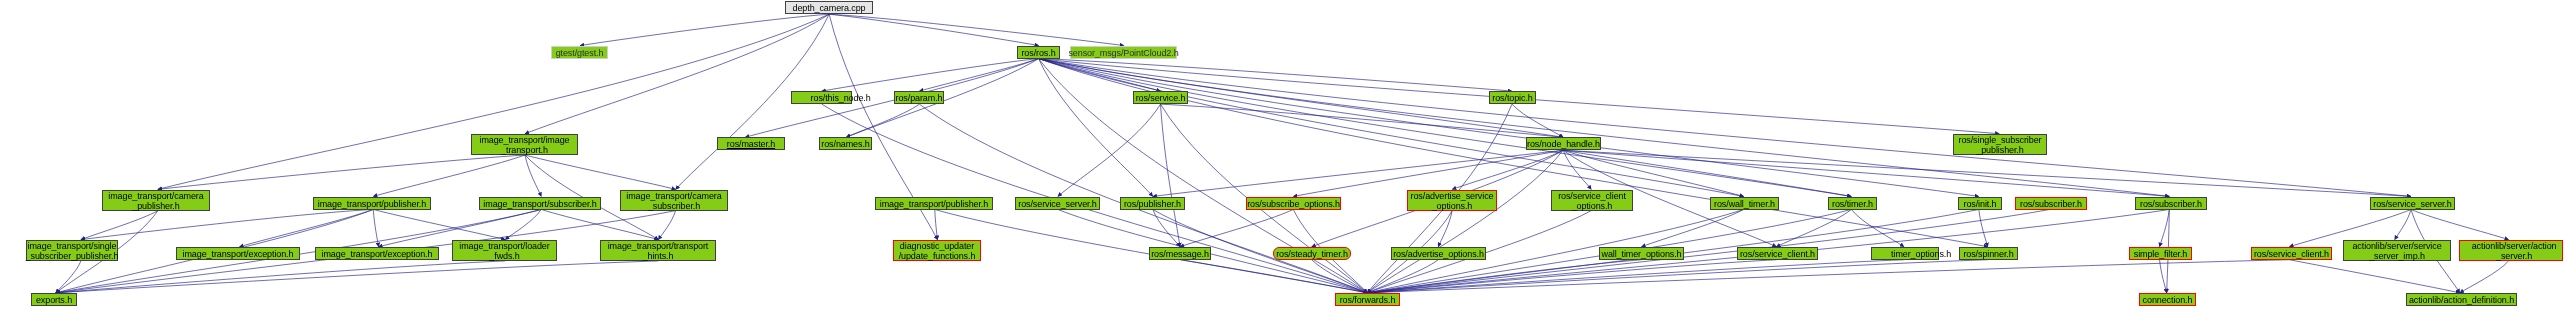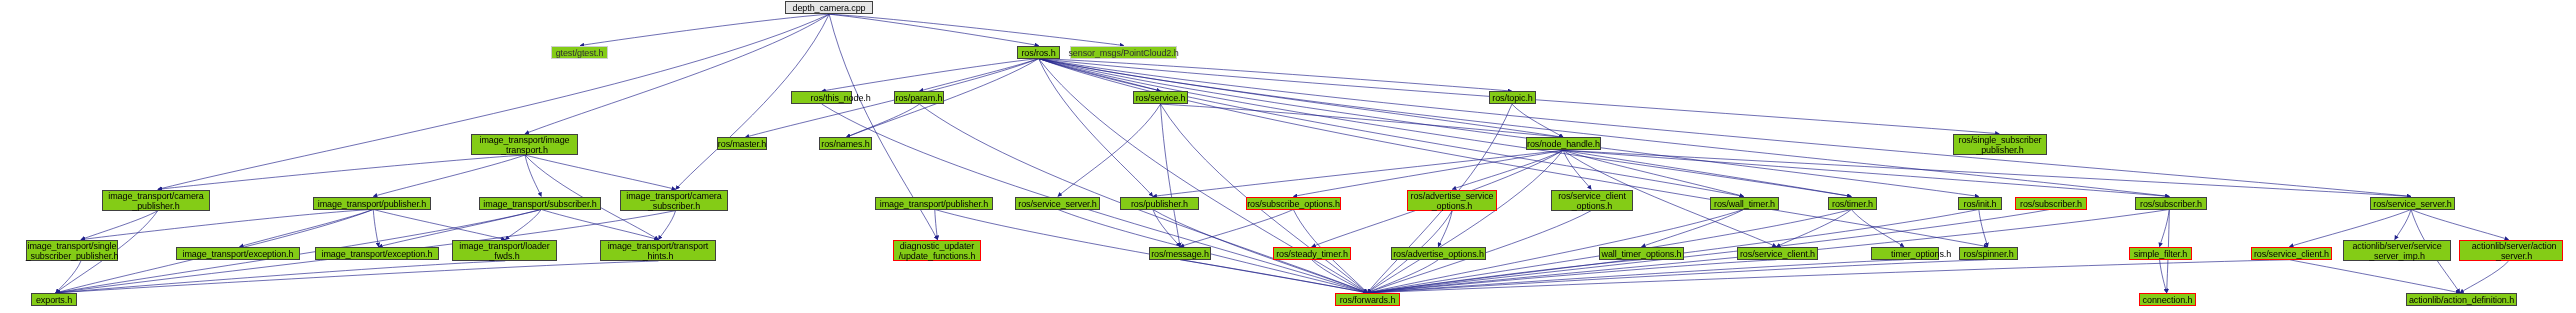--- a/index.html
+++ b/index.html
@@ -159,34 +159,34 @@
       <div class="node root" style="left: 785px; top: 1.2px; width: 88px; height: 13px;">depth_camera.cpp</div>
       <div class="node faded" style="left: 551px; top: 46px; width: 57px; height: 13px;">gtest/gtest.h</div>
       <div class="node" style="left: 1017px; top: 46px; width: 43px; height: 13px;">ros/ros.h</div>
       <div class="node faded" style="left: 1070px; top: 46px; width: 107px; height: 13px;">sensor_msgs/PointCloud2.h</div>
       <div class="node" style="left: 791px; top: 91px; width: 61px; height: 13px; padding-left: 40px;">ros/this_node.h</div>
       <div class="node" style="left: 894px; top: 91px; width: 50px; height: 13px;">ros/param.h</div>
       <div class="node" style="left: 1133px; top: 91px; width: 55px; height: 13px;">ros/service.h</div>
       <div class="node" style="left: 1489px; top: 91px; width: 47px; height: 13px;">ros/topic.h</div>
       <div class="node" style="left: 471px; top: 134px; width: 107px; height: 21.3px;">image_transport/image
 _transport.h</div>
-      <div class="node" style="left: 717px; top: 137px; width: 50px; height: 13px;">ros/master.h</div>
+      <div class="node" style="left: 717px; top: 137px; width: 68px; height: 13px; text-decoration: underline;">ros/master.h</div>
       <div class="node" style="left: 819px; top: 137px; width: 53px; height: 13px;">ros/names.h</div>
       <div class="node" style="left: 1526px; top: 137px; width: 75px; height: 13px;">ros/node_handle.h</div>
       <div class="node" style="left: 1953px; top: 134px; width: 94px; height: 21.3px;">ros/single_subscriber
 _publisher.h</div>
       <div class="node" style="left: 102px; top: 190px; width: 108px; height: 21.3px;">image_transport/camera
 _publisher.h</div>
       <div class="node" style="left: 313px; top: 197px; width: 118px; height: 13px;">image_transport/publisher.h</div>
       <div class="node" style="left: 479px; top: 197px; width: 122px; height: 13px;">image_transport/subscriber.h</div>
       <div class="node" style="left: 620px; top: 190px; width: 108px; height: 21.3px;">image_transport/camera
 _subscriber.h</div>
       <div class="node" style="left: 875px; top: 197px; width: 118px; height: 13px;">image_transport/publisher.h</div>
       <div class="node" style="left: 1015px; top: 197px; width: 85px; height: 13px;">ros/service_server.h</div>
-      <div class="node" style="left: 1120px; top: 197px; width: 79px; height: 13px; text-align: center;">ros/publisher.h</div>
+      <div class="node" style="left: 1120px; top: 197px; width: 65px; height: 13px; text-align: center;">ros/publisher.h</div>
       <div class="node external" style="left: 1246px; top: 197px; width: 95px; height: 13px;">ros/subscribe_options.h</div>
       <div class="node external" style="left: 1407px; top: 190px; width: 90px; height: 21.3px;">ros/advertise_service
 _options.h</div>
       <div class="node" style="left: 1551px; top: 190px; width: 82px; height: 21.3px;">ros/service_client
 _options.h</div>
       <div class="node" style="left: 1710px; top: 197px; width: 69px; height: 13px;">ros/wall_timer.h</div>
       <div class="node" style="left: 1828px; top: 197px; width: 49px; height: 13px;">ros/timer.h</div>
       <div class="node" style="left: 1958px; top: 197px; width: 44px; height: 13px;">ros/init.h</div>
       <div class="node external" style="left: 2015px; top: 197px; width: 72px; height: 13px;">ros/subscriber.h</div>
       <div class="node" style="left: 2135px; top: 197px; width: 72px; height: 13px;">ros/subscriber.h</div>
@@ -195,21 +195,21 @@
 /update_functions.h</div>
       <div class="node" style="left: 176px; top: 247px; width: 124px; height: 13px;">image_transport/exception.h</div>
       <div class="node" style="left: 315px; top: 247px; width: 124px; height: 13px;">image_transport/exception.h</div>
       <div class="node" style="left: 452px; top: 240px; width: 105px; height: 21.3px;">image_transport/loader
 _fwds.h</div>
       <div class="node" style="left: 600px; top: 240px; width: 116px; height: 21.3px;">image_transport/transport
 _hints.h</div>
       <div class="node" style="left: 26px; top: 240px; width: 92px; height: 21.3px;">image_transport/single
 _subscriber_publisher.h</div>
       <div class="node" style="left: 1149px; top: 247px; width: 62px; height: 13px;">ros/message.h</div>
-      <div class="node external" style="left: 1273px; top: 247px; width: 78px; height: 13px;">ros/steady_timer.h</div>
+      <div class="node external" style="left: 1273px; top: 247px; width: 78px; height: 13px; border-radius: 6px;">ros/steady_timer.h</div>
       <div class="node" style="left: 1391px; top: 247px; width: 95px; height: 13px;">ros/advertise_options.h</div>
       <div class="node" style="left: 1599px; top: 247px; width: 85px; height: 13px;">wall_timer_options.h</div>
       <div class="node" style="left: 1737px; top: 247px; width: 81px; height: 13px;">ros/service_client.h</div>
       <div class="node" style="left: 1871px; top: 247px; width: 68px; height: 13px; padding-left: 34px;">timer_options.h</div>
       <div class="node" style="left: 1959px; top: 247px; width: 59px; height: 13px;">ros/spinner.h</div>
       <div class="node external" style="left: 2129px; top: 247px; width: 63px; height: 13px;">simple_filter.h</div>
       <div class="node external" style="left: 2251px; top: 247px; width: 81px; height: 13px;">ros/service_client.h</div>
       <div class="node" style="left: 2343px; top: 240px; width: 108px; height: 21.3px;">actionlib/server/service
 _server_imp.h</div>
       <div class="node external" style="left: 2459px; top: 240px; width: 104px; height: 21.3px; padding-left: 8px;">actionlib/server/action

